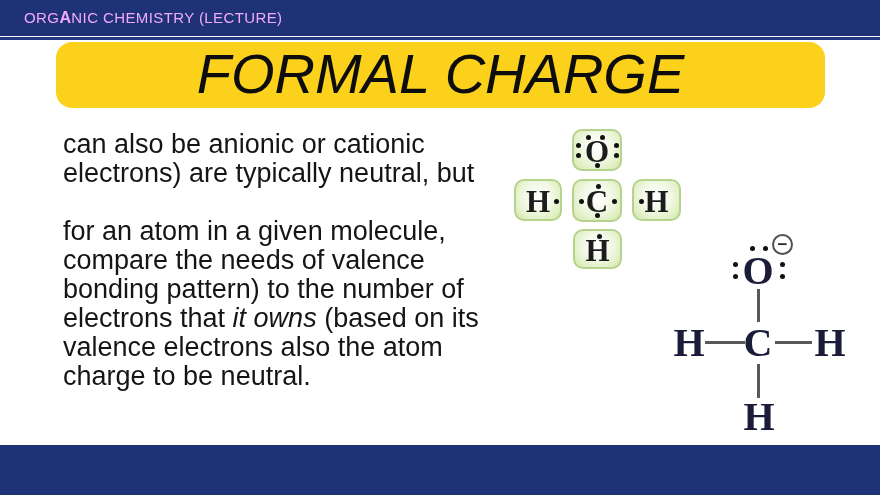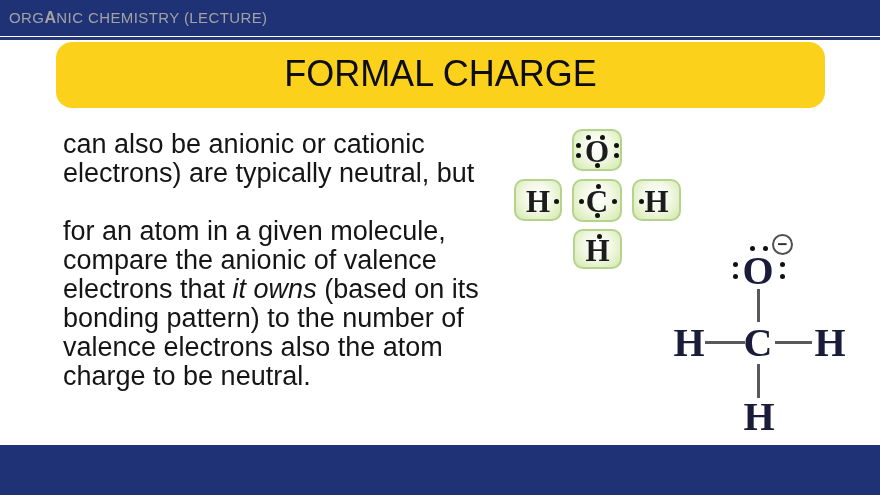--- a/index.html
+++ b/index.html
@@ -23,38 +23,39 @@
     font-family:"Liberation Sans", sans-serif;
   }
   
   .header-bar{
     position:absolute;left:0;top:0;width:880px;height:36px;
     background:var(--navy);
     display:flex;align-items:center;
     color:#ffffff;
   }
   .header-bar .course{
-    margin-left:9px;font-size:15px;letter-spacing:.4px;color:#a3a3a3;
+    margin-left:24px;font-size:15px;letter-spacing:.4px;color:#f0abfc;
   }
   .course b{font-weight:bold;font-size:16px;}
   .header-underline{
     position:absolute;left:0;top:37px;width:880px;height:3px;
     background:var(--navy-line);
   }
   
   .title-banner{
     position:absolute;left:56px;top:42px;width:769px;height:66px;
     background:var(--yellow);
     border-radius:16px;
     display:flex;align-items:center;justify-content:center;
   }
   .title-banner .title{
-    font-size:36px;color:var(--title-text);
+    font-size:56px;color:var(--title-text);
     letter-spacing:0px;line-height:1;
     transform:translateY(-1px);
+    font-style:italic;
   }
   
   .body-text{
     position:absolute;left:63px;top:130px;width:470px;
     font-size:27px;color:var(--body-text);
   }
   .body-text .line{height:29px;line-height:29px;white-space:nowrap;}
   .body-text .spacer{height:29px;}
   .body-text i{font-style:italic;}
   
@@ -110,23 +111,23 @@
 
   <div class="title-banner">
     <div class="title">FORMAL CHARGE</div>
   </div>
 
   <div class="body-text">
     <div class="line">can also be anionic or cationic</div>
     <div class="line">electrons) are typically neutral, but</div>
     <div class="spacer"></div>
     <div class="line">for an atom in a given molecule,</div>
-    <div class="line">compare the anionic of valence</div>
+    <div class="line">compare the needs of valence</div>
+    <div class="line">bonding pattern) to the number of</div>
     <div class="line"><span>electrons that </span><i>it owns</i><span> (based on its</span></div>
-    <div class="line">bonding pattern) to the number of</div>
     <div class="line">valence electrons also the atom</div>
     <div class="line">charge to be neutral.</div>
   </div>
 
   <div class="lewis-grid">
       <div class="lewis-box" style="left: 58px; top: 0px; width: 50px; height: 42px;">
         <span class="sym">O</span>
         <div class="edot" style="left: 12px; top: 4px;"></div>
         <div class="edot" style="left: 26px; top: 4px;"></div>
         <div class="edot" style="left: 2px; top: 12px;"></div>

